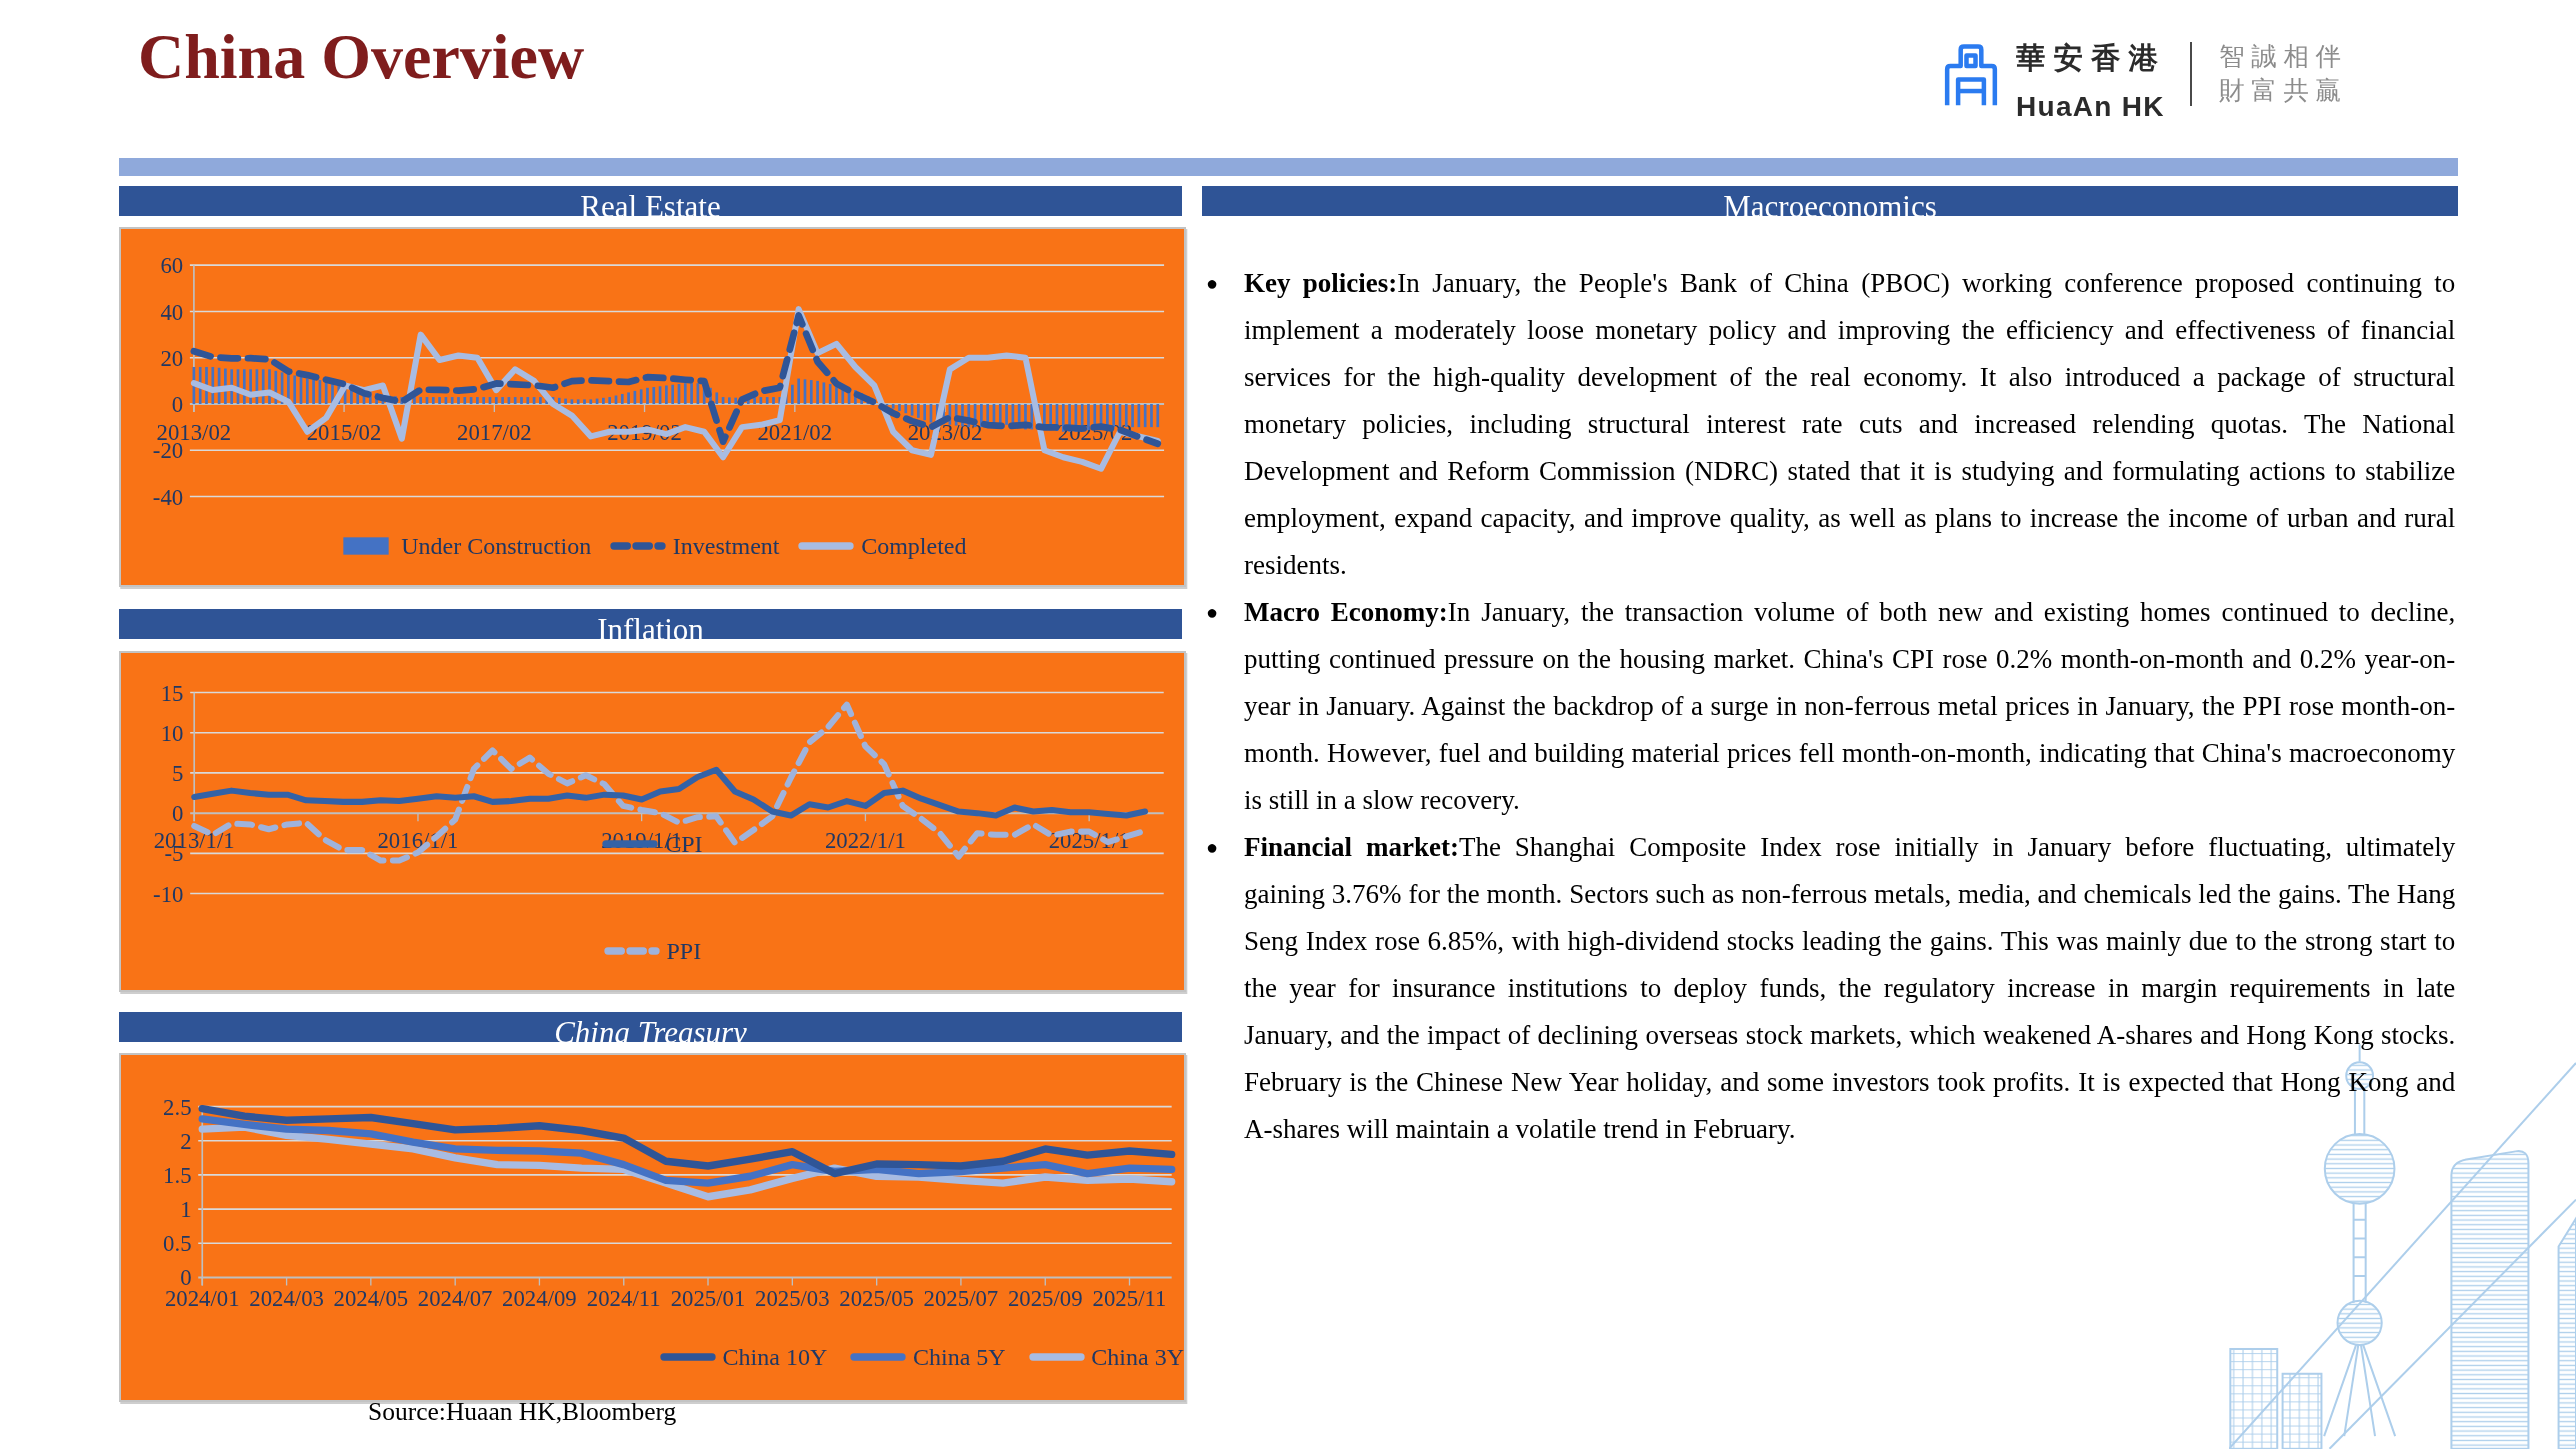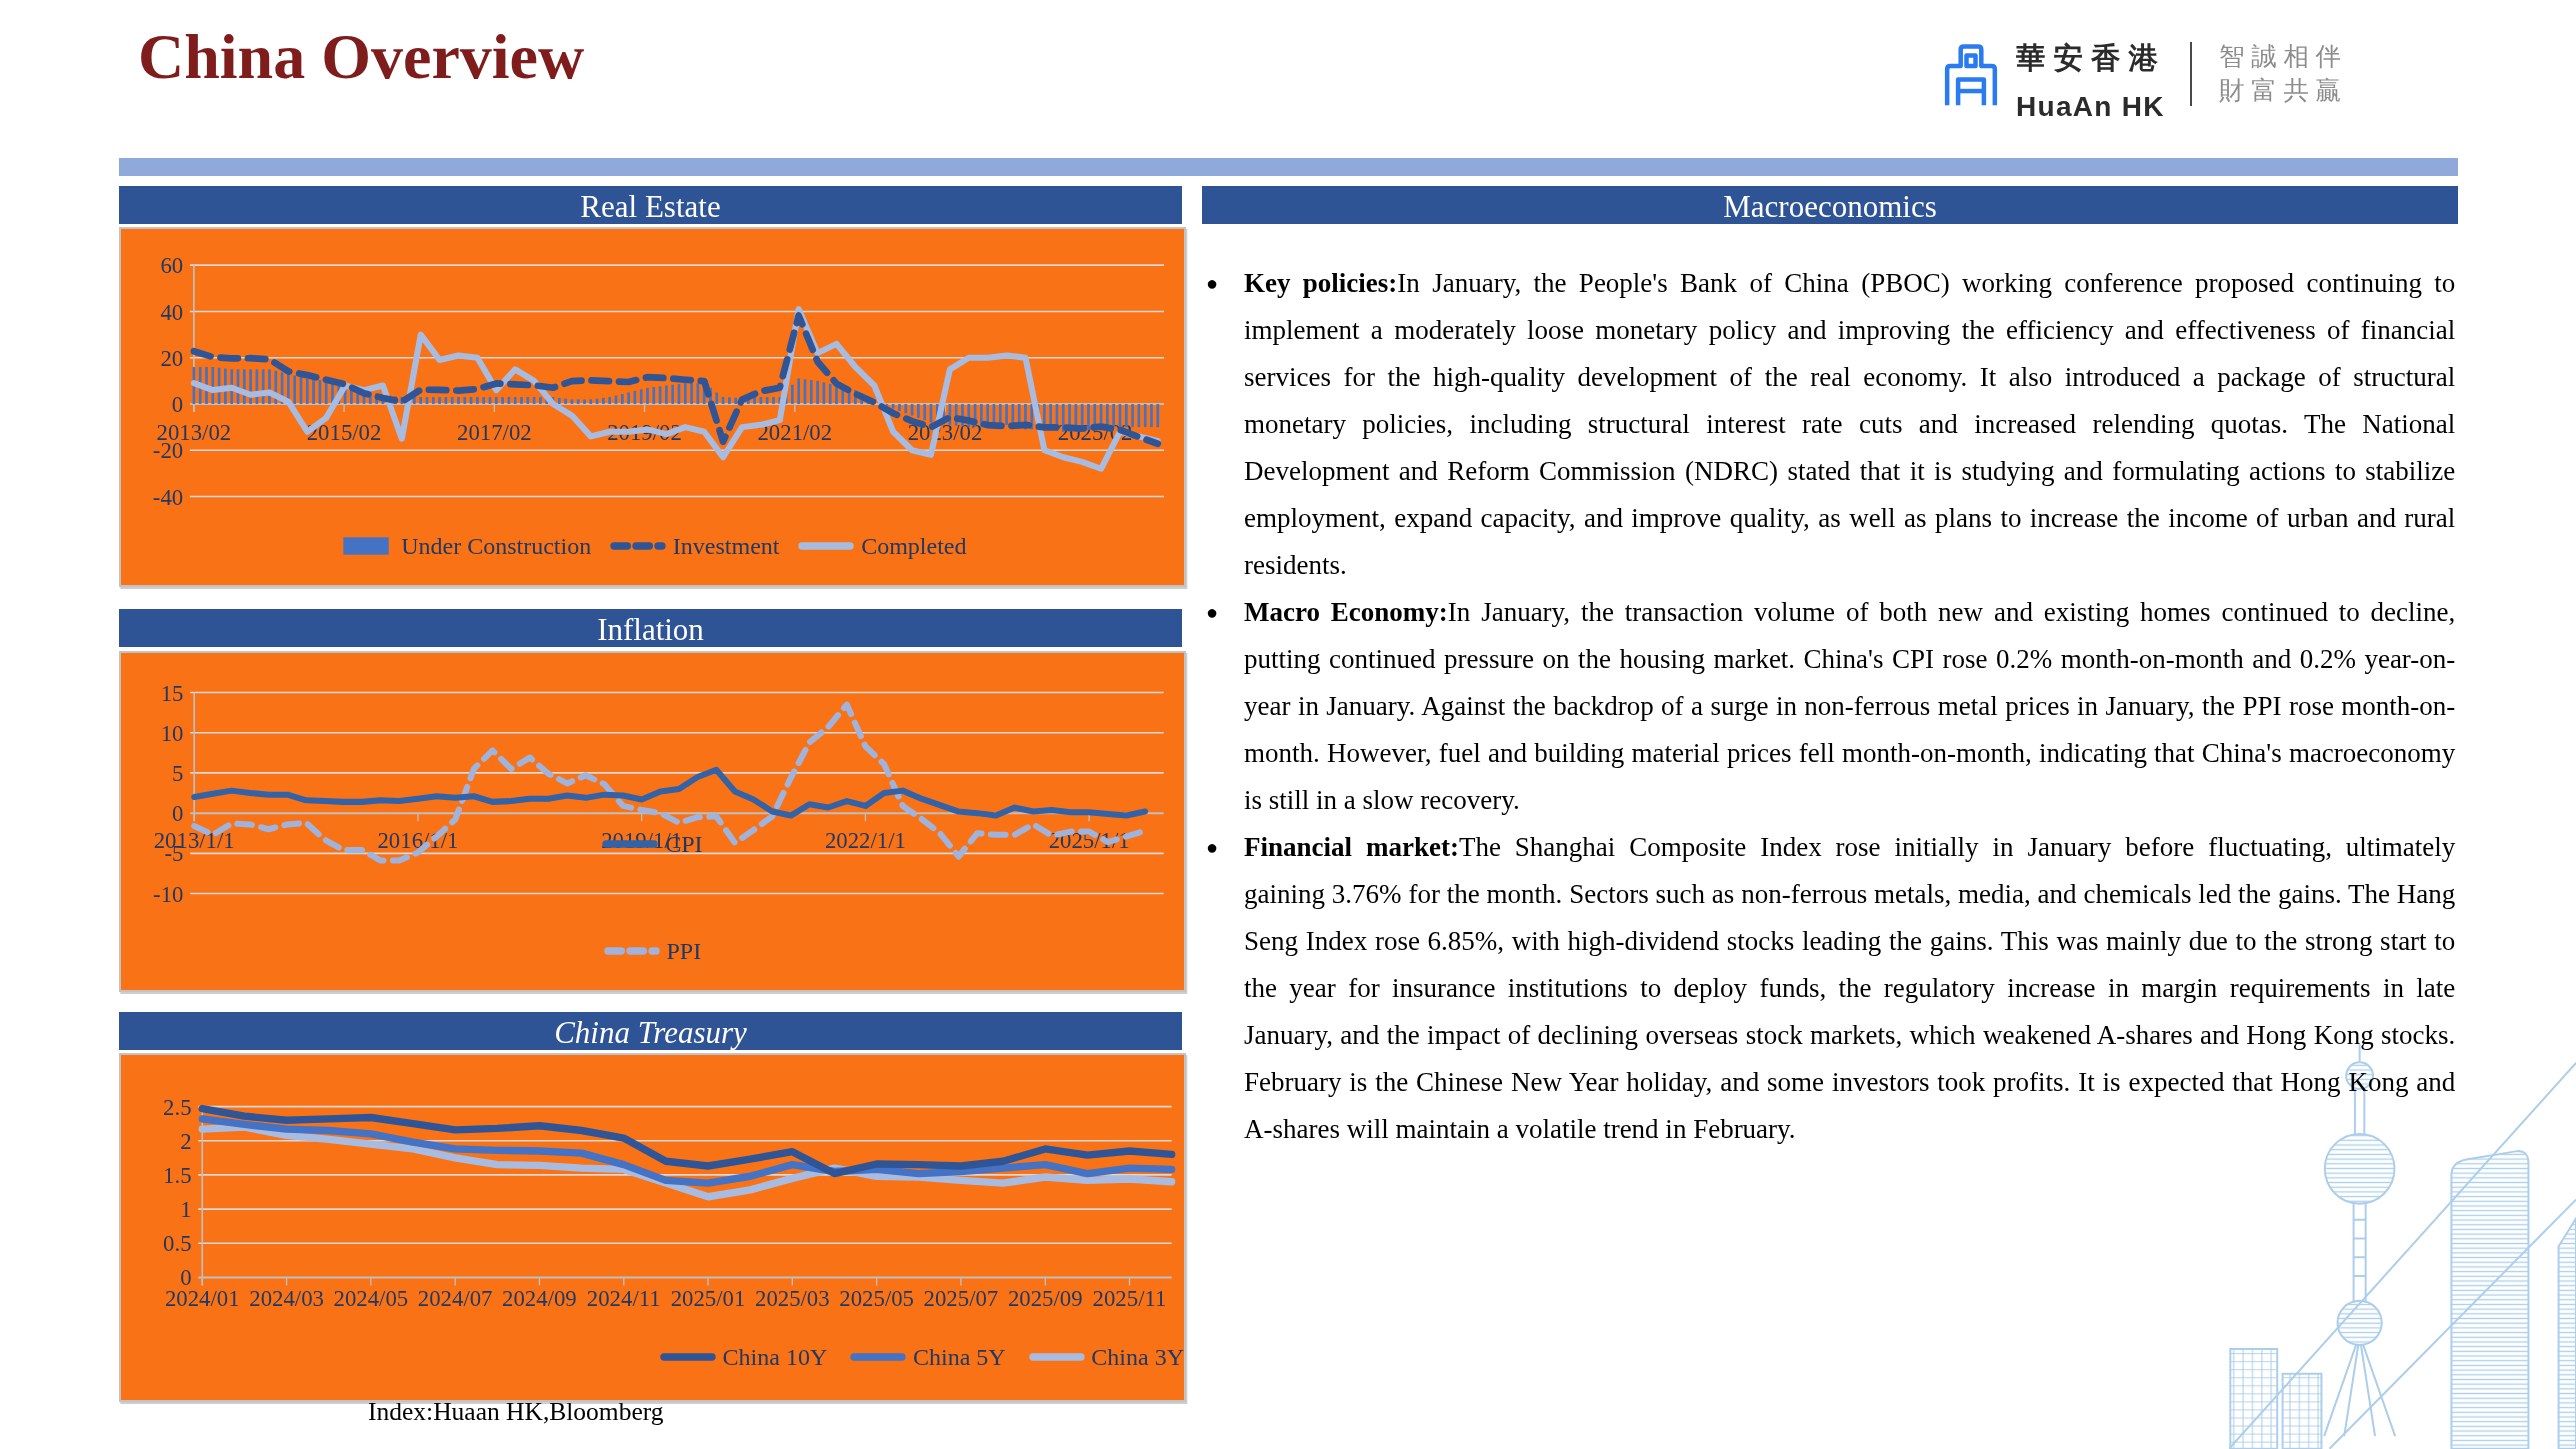--- a/index.html
+++ b/index.html
@@ -1,20 +1,20 @@
 <!DOCTYPE html>
 <html style="font-size:10.7px"><head>
 <meta charset="utf-8">
 <style>
   html,body{margin:0;padding:0;background:#fff;}
   .page{position:relative;width:2576px;height:1449px;background:#fff;overflow:hidden;
         font-family:"Liberation Serif",serif;}
   .page-title{position:absolute;left:138px;top:20px;font-size:64px;font-weight:bold;color:#7f1d1d;}
   .top-band{position:absolute;left:119px;top:158px;width:2339px;height:18px;background:#8FA9DB;}
-  .panel-header{position:absolute;height:38px;background:#2F5496;color:#fff;font-size:31px;
+  .panel-header{position:absolute;height:30px;background:#2F5496;color:#fff;font-size:31px;
         line-height:42px;text-align:center;}
   .chart-box{position:absolute;background:#f97316;border:2px solid #C3C3C3;box-shadow:1.3px 2px 0 #cecece;}
   .plot{position:absolute;left:0;top:0;width:100%;}
   .plot svg{display:block;width:100%;height:100%;}
   .plot text{fill:#203864;font-family:"Liberation Serif",serif;font-size:34px;}
   .legend{position:absolute;left:0;right:0;display:flex;justify-content:center;align-items:center;}
   .leg{display:inline-flex;align-items:center;gap:6.7px;color:#203864;font-size:24px;}
   .macro-text{position:absolute;left:1202px;top:260px;width:1256px;color:#000;}
   .bullet-row{display:flex;}
   .bullet-dot{flex:none;width:38px;padding-left:4px;font-size:20px;line-height:47px;}
@@ -409,21 +409,21 @@
         </span>
         <span class="leg">
           <svg viewBox="0 0 84 30" width="56" height="20">
             <line x1="6" x2="78" y1="15" y2="15" stroke="#A8BCE2" stroke-width="11" stroke-linecap="round"></line>
           </svg>
           <span>China 3Y</span>
         </span>
       </div>
   </div>
 
-  <div class="source-note">Index:Huaan HK,Bloomberg</div>
+  <div class="source-note">Source:Huaan HK,Bloomberg</div>
 
   <div class="panel-header" style="left:1202px;top:186px;width:1256px;">Macroeconomics</div>
   <div class="macro-text">
     <div class="bullet-row">
       <span class="bullet-dot">●</span>
       <p class="bullet-body" style="margin:0;"><b>Key policies:</b><span>In January, the People's Bank of China (PBOC) working conference proposed continuing to implement a moderately loose monetary policy and improving the efficiency and effectiveness of financial services for the high-quality development of the real economy. It also introduced a package of structural monetary policies, including structural interest rate cuts and increased relending quotas. The National Development and Reform Commission (NDRC) stated that it is studying and formulating actions to stabilize employment, expand capacity, and improve quality, as well as plans to increase the income of urban and rural residents.</span></p>
     </div>
     <div class="bullet-row">
       <span class="bullet-dot">●</span>
       <p class="bullet-body" style="margin:0;"><b>Macro Economy:</b><span>In January, the transaction volume of both new and existing homes continued to decline, putting continued pressure on the housing market. China's CPI rose 0.2% month-on-month and 0.2% year-on-year in January. Against the backdrop of a surge in non-ferrous metal prices in January, the PPI rose month-on-month. However, fuel and building material prices fell month-on-month, indicating that China's macroeconomy is still in a slow recovery.</span></p>

